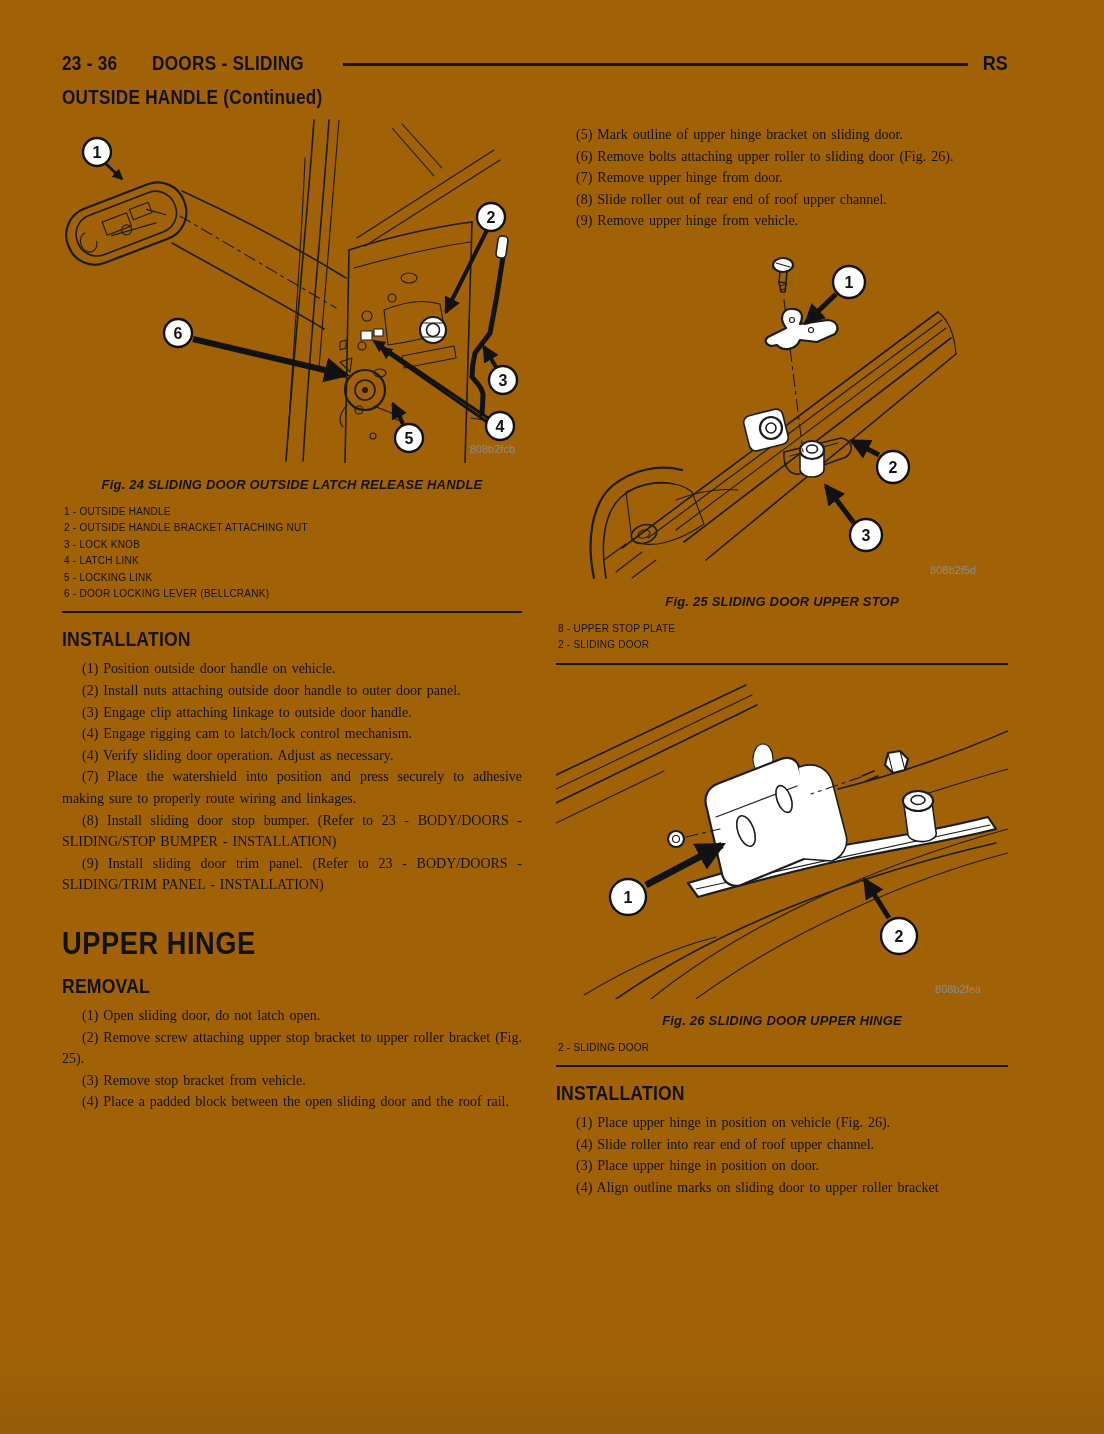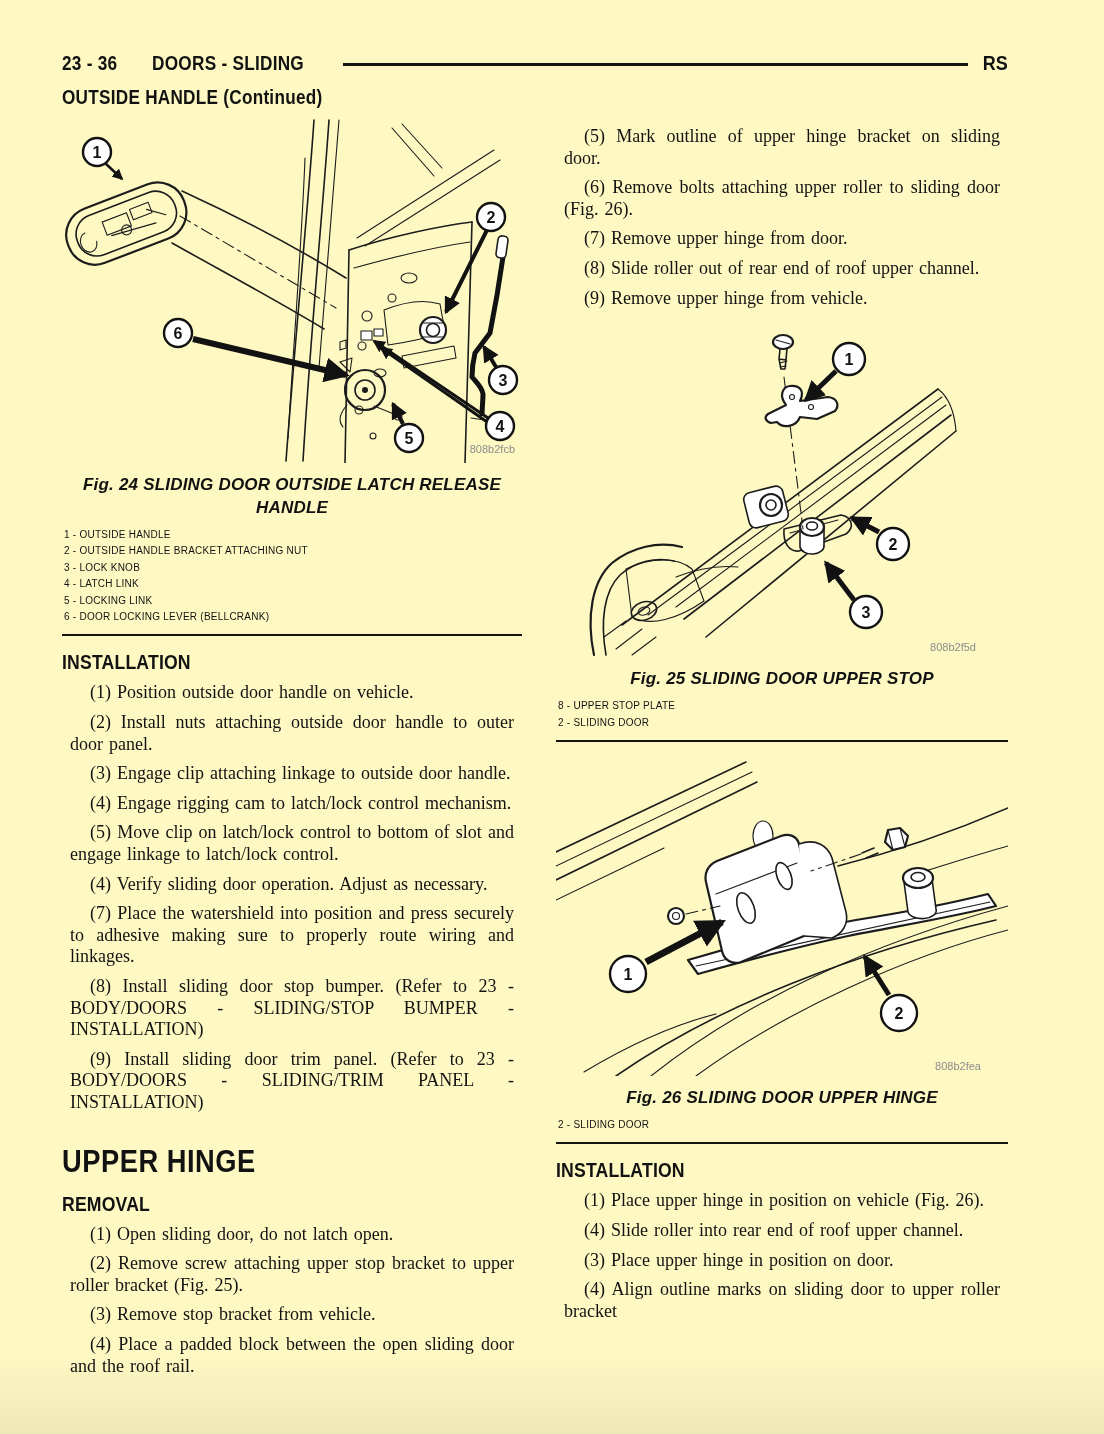--- a/index.html
+++ b/index.html
@@ -1,17 +1,17 @@
 <!DOCTYPE html>
 <html><head>
 <meta charset="utf-8">
 <style>
   html,body{margin:0;padding:0;background:#e9e9e9;}
   .page{
-    position:relative;width:1104px;height:1434px;background:#fef9c3;
+    position:relative;width:1104px;height:1434px;background:#a16207;
     font-family:"Liberation Serif",serif;color:#121212;overflow:hidden;
     box-shadow:0 0 6px rgba(0,0,0,.25);
   }
   .page::after{
     content:"";position:absolute;left:0;right:0;bottom:0;height:80px;
     background:linear-gradient(180deg,rgba(0,0,0,0) 0%,rgba(0,0,0,0.07) 100%);
     pointer-events:none;
   }
   
   .hdr{
@@ -28,38 +28,38 @@
     position:absolute;left:62px;top:86px;
     font-family:"Liberation Sans",sans-serif;font-weight:bold;font-size:19.5px;
     transform:scaleX(.88);transform-origin:0 50%;letter-spacing:.3px;white-space:nowrap;
   }
   
   .col{position:absolute;top:118px;}
   .col-left{left:62px;width:460px;}
   .col-right{left:556px;width:452px;}
   
   .step{
-    margin:8px;font-size:18px;line-height:21.6px;text-align:justify;
+    margin:0;font-size:14px;line-height:21.6px;text-align:justify;
     text-indent:20px;word-spacing:1.5px;
   }
   .sec-h{
     font-family:"Liberation Sans",sans-serif;font-weight:bold;font-size:21px;
     transform:scaleX(.84);transform-origin:0 50%;letter-spacing:.2px;
     margin:14px 0 7px 0;white-space:nowrap;
   }
   .big-h{
     font-family:"Liberation Sans",sans-serif;font-weight:bold;font-size:31px;
     transform:scaleX(.88);transform-origin:0 50%;letter-spacing:.6px;
     margin:30px 0 12px 0;white-space:nowrap;
   }
   
   .fig{display:block;}
   .figcap{
     font-family:"Liberation Sans",sans-serif;font-weight:bold;font-style:italic;
-    font-size:17px;line-height:23px;text-align:center;margin:10px 6px 8px 6px;
+    font-size:13px;line-height:23px;text-align:center;margin:10px 6px 8px 6px;
     letter-spacing:.2px;
   }
   .legend{margin:2px 0 0 2px;}
   .legend-item{
     font-family:"Liberation Sans",sans-serif;font-size:10px;line-height:16.4px;
     letter-spacing:.25px;white-space:nowrap;
   }
   .legend-rule{border:none;border-top:2px solid #141414;margin:9px 0 0 0;}
   
   svg .ln{fill:none;stroke:#1c1c1c;stroke-width:1.6;stroke-linecap:round;stroke-linejoin:round;}
@@ -211,21 +211,20 @@
       <div class="legend-item">5 - LOCKING LINK</div>
       <div class="legend-item">6 - DOOR LOCKING LEVER (BELLCRANK)</div>
     </div>
     <hr class="legend-rule">
 
     <div class="sec-h">INSTALLATION</div>
     <p class="step">(1) Position outside door handle on vehicle.</p>
     <p class="step">(2) Install nuts attaching outside door handle to outer door panel.</p>
     <p class="step">(3) Engage clip attaching linkage to outside door handle.</p>
     <p class="step">(4) Engage rigging cam to latch/lock control mechanism.</p>
-    <p class="step">(5) Move clip on latch/lock control to bottom of slot and engage linkage to latch/lock control.</p>
     <p class="step">(4) Verify sliding door operation. Adjust as necessary.</p>
     <p class="step">(7) Place the watershield into position and press securely to adhesive making sure to properly route wiring and linkages.</p>
     <p class="step">(8) Install sliding door stop bumper. (Refer to 23 - BODY/DOORS - SLIDING/STOP BUMPER - INSTALLATION)</p>
     <p class="step">(9) Install sliding door trim panel. (Refer to 23 - BODY/DOORS - SLIDING/TRIM PANEL - INSTALLATION)</p>
 
     <div class="big-h">UPPER HINGE</div>
     <div class="sec-h" style="margin-top:6px;">REMOVAL</div>
     <p class="step">(1) Open sliding door, do not latch open.</p>
     <p class="step">(2) Remove screw attaching upper stop bracket to upper roller bracket (Fig. 25).</p>
     <p class="step">(3) Remove stop bracket from vehicle.</p>

